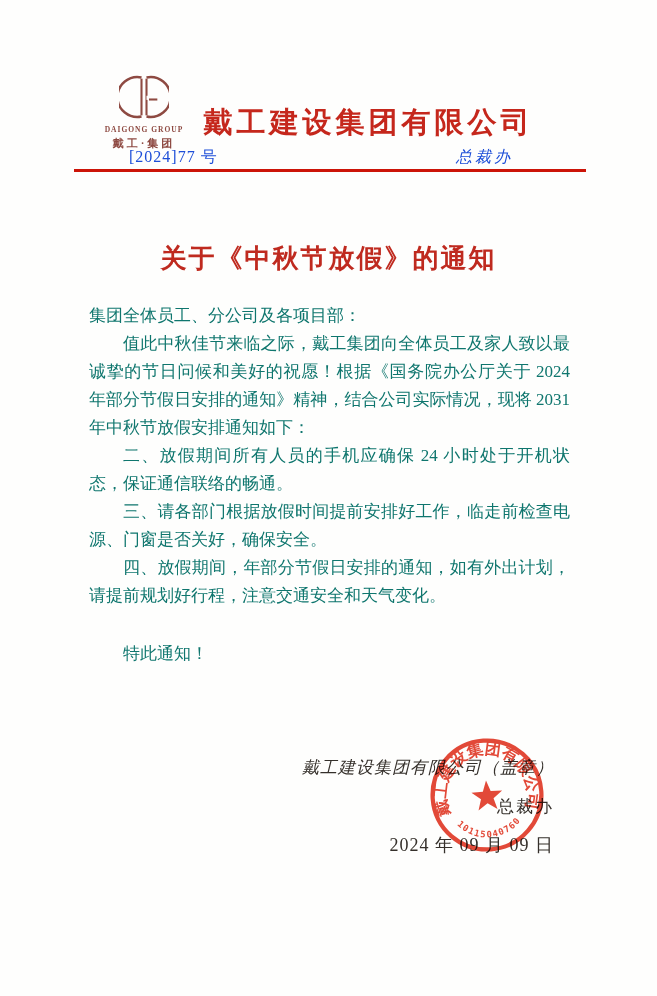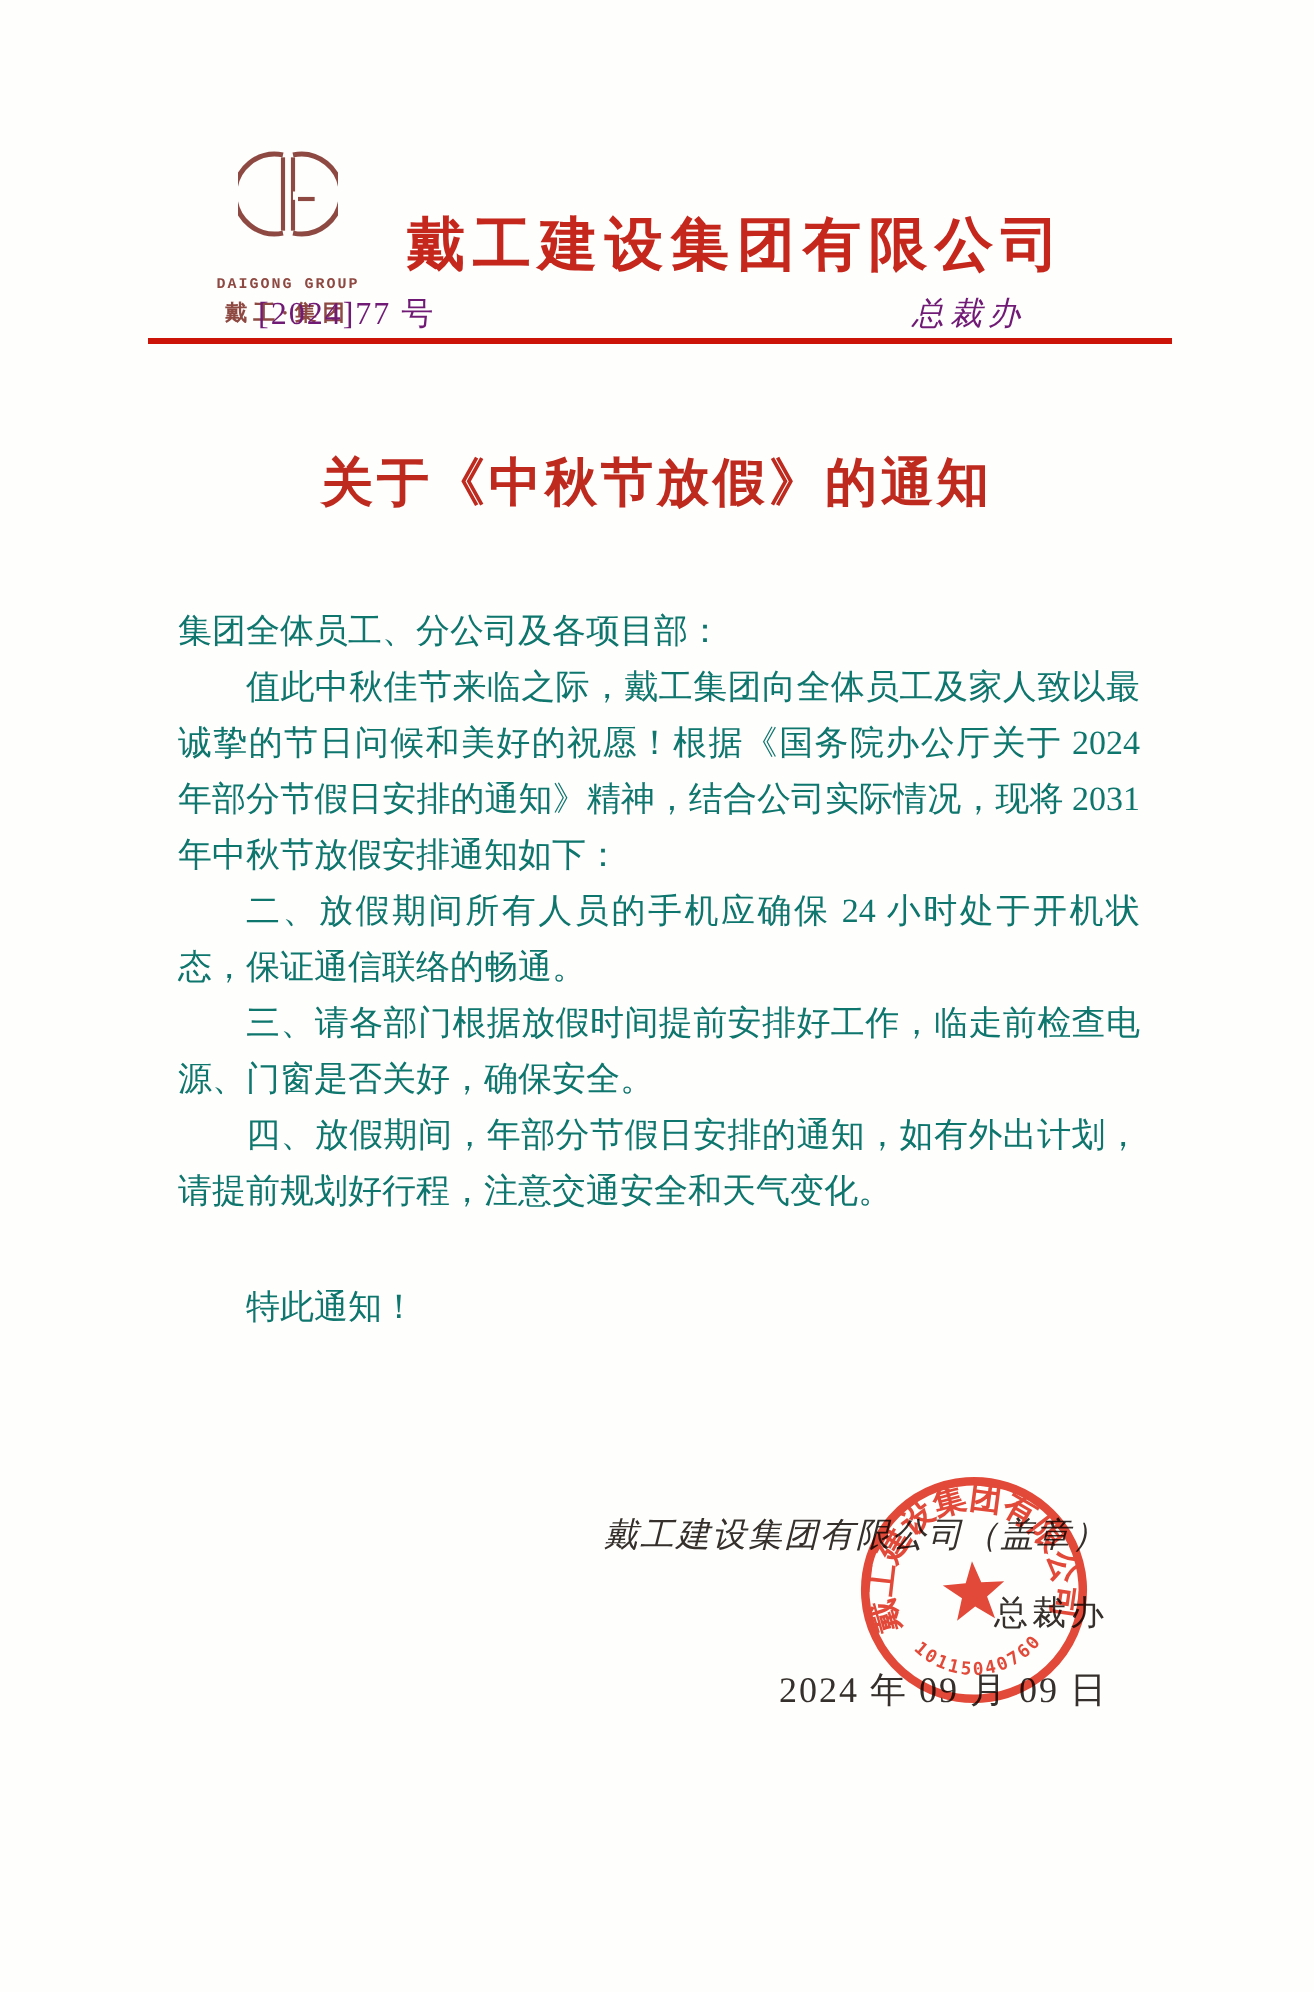--- a/index.html
+++ b/index.html
@@ -9,37 +9,37 @@
     font-family:"Liberation Serif","DejaVu Serif",serif;
     position:relative;overflow:hidden;
     color:#35302b;
   }
   .page{position:absolute;inset:0;background:#fefefd;}
 
   
   .logo-block{position:absolute;left:96px;top:72px;width:96px;text-align:center;}
   .logo-mark{width:50px;height:50px;margin:0 auto;display:block;}
   .logo-en{font-size:7.5px;letter-spacing:1px;color:#8e4a42;font-weight:bold;
-           font-family:Liberation Mono, monospace;margin-top:17px;white-space:nowrap;}
+           font-family:Liberation Serif, serif;margin-top:3px;white-space:nowrap;}
   .logo-cn{font-size:11px;letter-spacing:3px;color:#8e4a42;font-weight:bold;margin-top:2px;white-space:nowrap;}
 
   .company-name{
     position:absolute;left:120px;right:40px;top:84px;
     text-align:center;
     font-size:29px;font-weight:bold;color:#c5271c;
     letter-spacing:4px;white-space:nowrap;
   }
-  .doc-meta{position:absolute;left:0;right:0;top:147px;height:22px;font-size:16px;color:#701a75;padding-left:30px;}
+  .doc-meta{position:absolute;left:0;right:0;top:147px;height:22px;font-size:16px;color:#1d4ed8;padding-left:30px;}
   .doc-number{position:absolute;left:129px;top:0;letter-spacing:1px;}
   .issuing-office-top{position:absolute;right:144px;top:0;font-style:italic;letter-spacing:3px;}
   .red-rule{position:absolute;left:74px;top:169px;width:512px;height:3px;background:#cc1408;}
 
   
   .doc-title{
-    position:absolute;left:0;right:0;top:212px;
+    position:absolute;left:0;right:0;top:229px;
     text-align:center;font-size:26px;font-weight:bold;color:#bf2a1f;
     letter-spacing:2px;
     margin-top:12px;
   }
 
   
   .doc-body{
     position:absolute;left:89px;top:302px;width:481px;
     font-size:17px;line-height:28px;text-align:justify;
     color:#0f766e;

